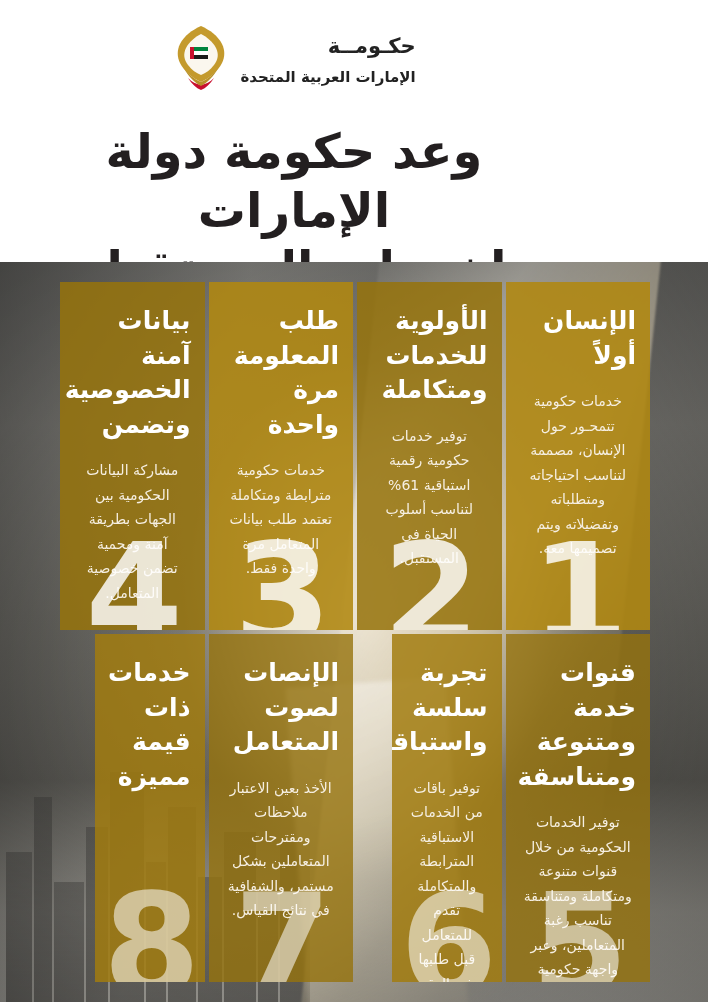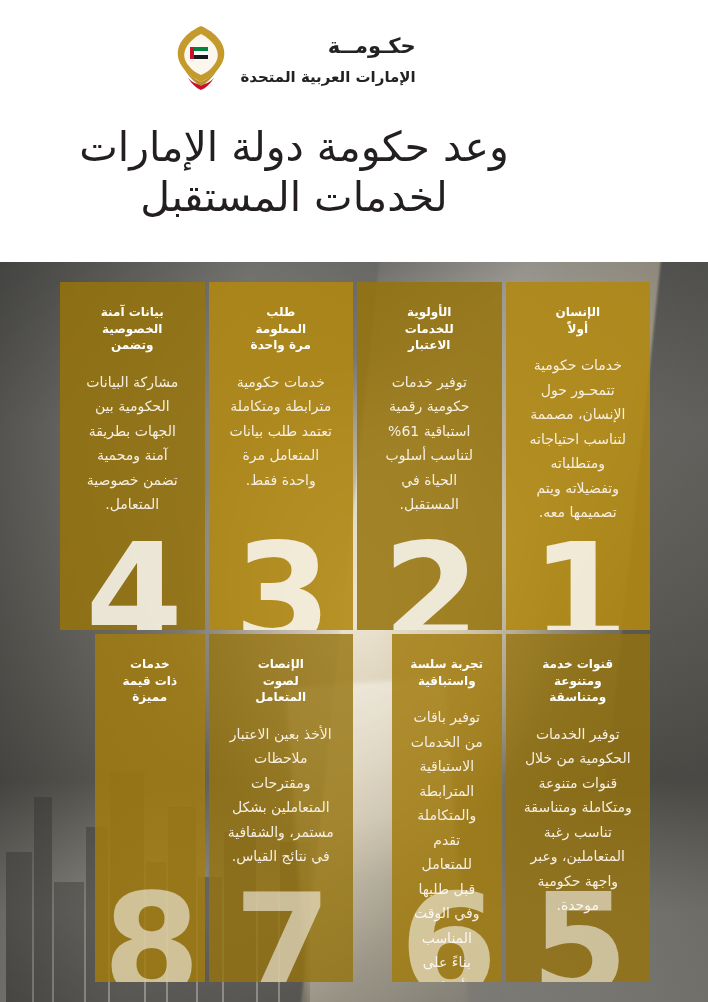--- a/index.html
+++ b/index.html
@@ -59,22 +59,22 @@
 
   .main-title {
     text-align: center;
     margin-top: 26px;
     color: #231f20;
     font-weight: bold;
     line-height: 1.22;
     letter-spacing: 0px;
   }
   .main-title .tline {
-    font-size: 41px;
-    font-weight: normal;
+    font-size: 48px;
+    font-weight: bold;
     display: block;
     padding: 0 40px;
   }
   .main-title .tline.l2 { letter-spacing: 4px; }
 
   
   .band {
     position: absolute;
     top: 262px; left: 0;
     width: 708px;
@@ -142,22 +142,22 @@
     overflow: hidden;
     background: rgba(177,136,16, 0.88);
     color: #ffffff;
     padding: 22px 14px 0 14px;
     box-sizing: border-box;
   }
   .card.dim {
     background: rgba(150,115,12, 0.86);
   }
   .card .title {
-    text-align: center;
-    font-size: 12px;
+    text-align: right;
+    font-size: 25px;
     font-weight: bold;
     line-height: 1.38;
     color: #ffffff;
     letter-spacing: 0.2px;
   }
   .card .desc {
     margin-top: 16px;
     text-align: center;
     font-size: 14px;
     line-height: 1.75;
@@ -255,21 +255,21 @@
         <div>أولاً</div>
       </div>
       <div class="desc">خدمات حكومية تتمحـور حول الإنسان، مصممة لتناسب احتياجاته ومتطلباته وتفضيلاته ويتم تصميمها معه.</div>
       <div class="num">1</div>
     </div>
 
     <div class="card dim">
       <div class="title">
         <div>الأولوية</div>
         <div>للخدمات</div>
-        <div>الاعتبار</div>
+        <div>ومتكاملة</div>
       </div>
       <div class="desc">توفير خدمات حكومية رقمية استباقية 61% لتناسب أسلوب الحياة في المستقبل.</div>
       <div class="num">2</div>
     </div>
 
     <div class="card">
       <div class="title">
         <div>طلب</div>
         <div>المعلومة</div>
         <div>مرة واحدة</div>

